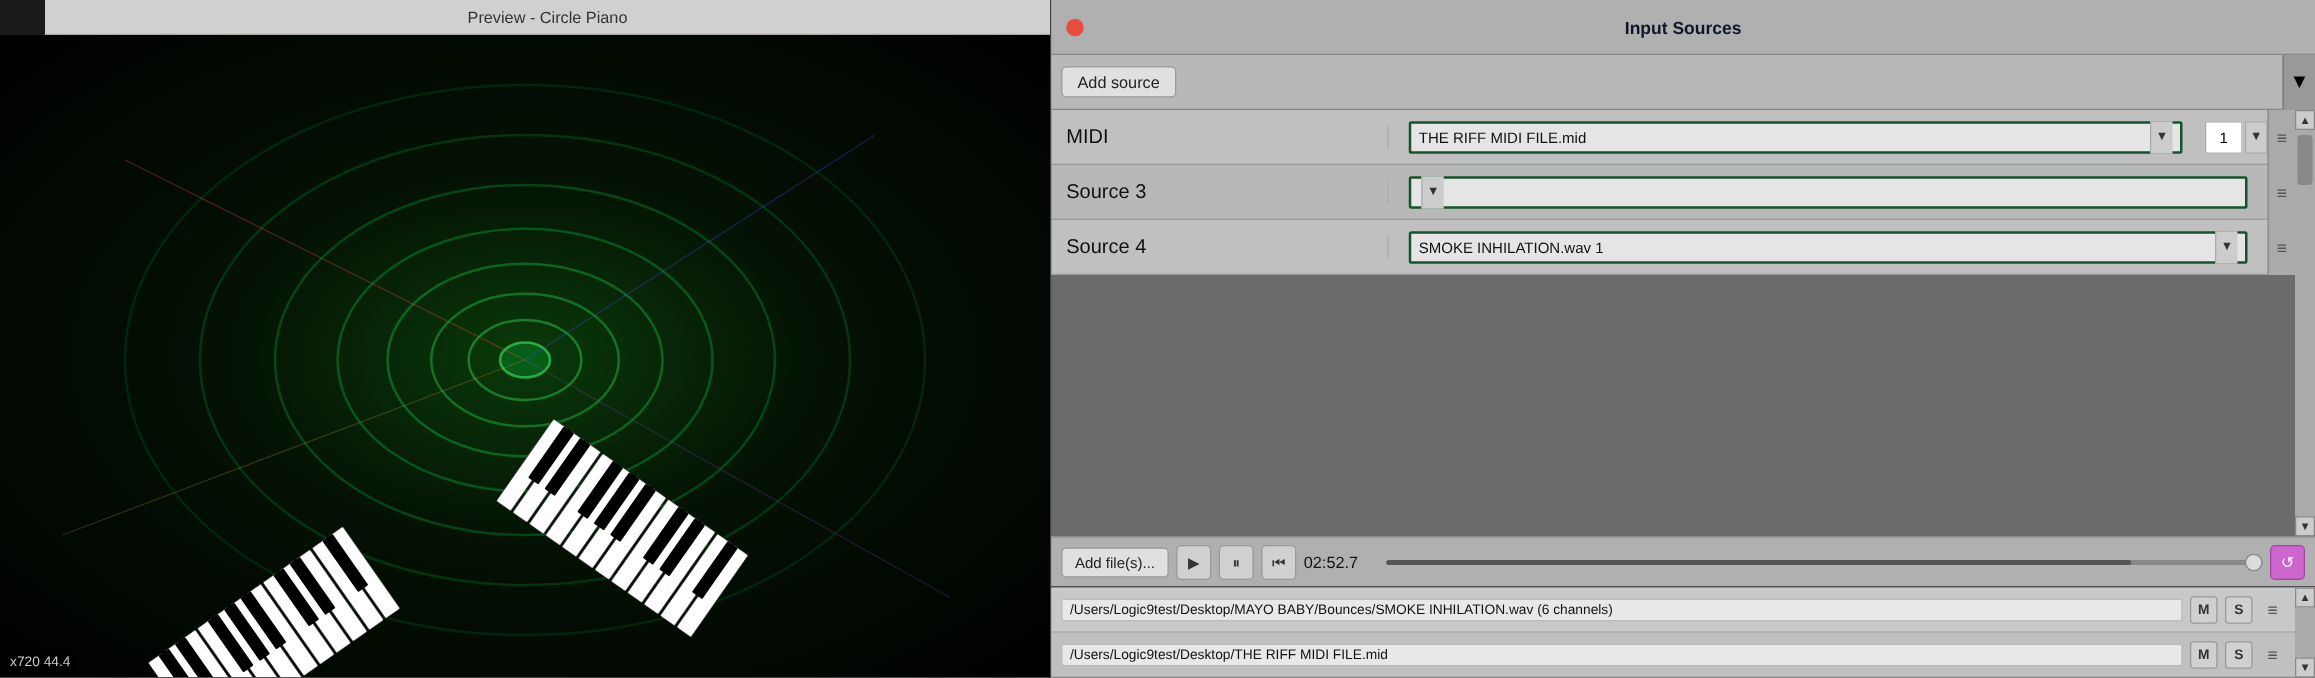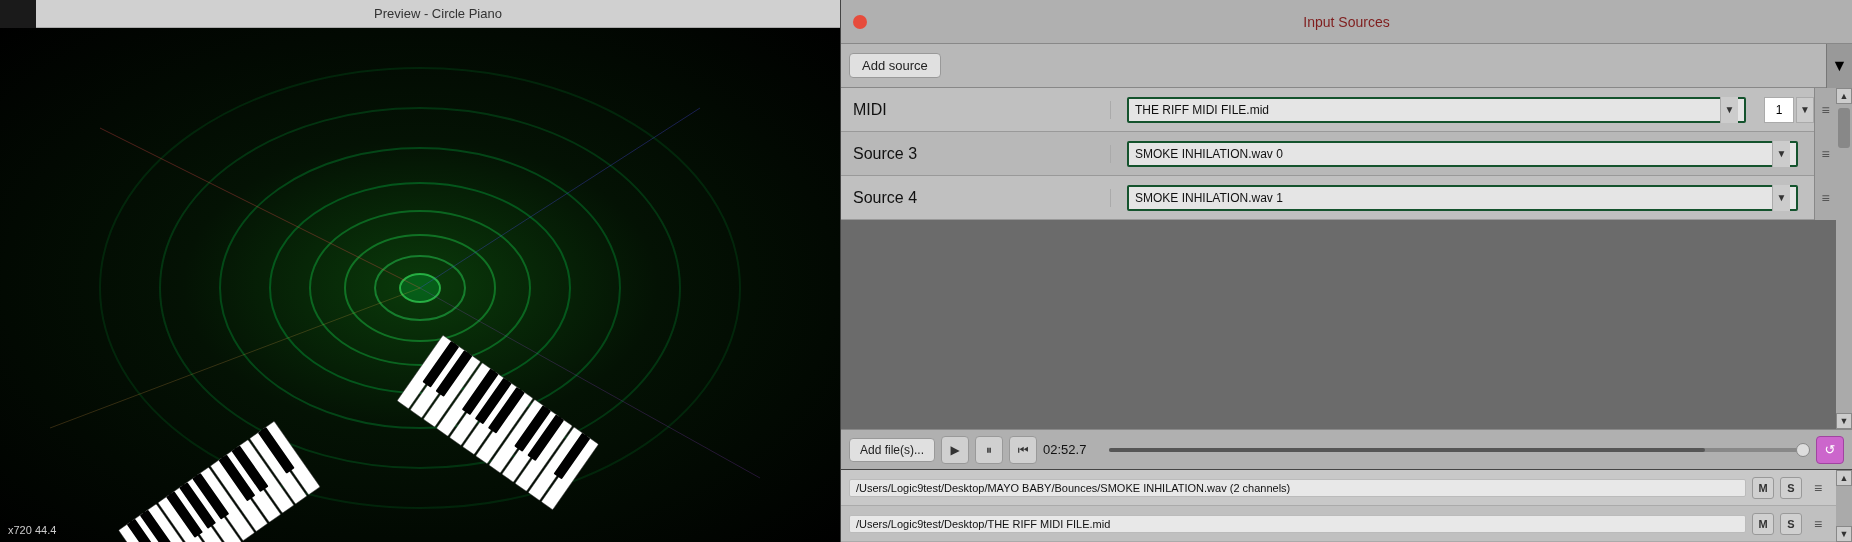--- a/index.html
+++ b/index.html
@@ -84,22 +84,22 @@
       position: absolute;
       left: 12px;
       width: 14px;
       height: 14px;
       background: #e74c3c;
       border-radius: 50%;
       cursor: pointer;
     }
     #is-title {
       font-size: 14px;
-      font-weight: 400;
-      color: #7f1d1d;
+      font-weight: 700;
+      color: #0f172a;
     }
 
     
     #is-toolbar {
       height: 44px;
       background: #b8b8b8;
       display: flex;
       align-items: center;
       padding: 0 8px;
       border-bottom: 1px solid #888;
@@ -539,21 +539,20 @@
             <span class="source-file-text">THE RIFF MIDI FILE.mid</span>
             <div class="dropdown-arrow">▼</div>
           </div>
           <div class="channel-box">1</div>
           <div class="channel-dropdown">▼</div>
           <div class="row-menu-btn">≡</div>
         </div>
         <div class="source-row">
           <div class="source-name">Source 3</div>
           <div class="source-file-dropdown">
-            <span class="source-file-text">SMOKE INHILATION.wav 0</span>
             <div class="dropdown-arrow">▼</div>
           </div>
           <div class="row-menu-btn">≡</div>
         </div>
         <div class="source-row">
           <div class="source-name">Source 4</div>
           <div class="source-file-dropdown">
             <span class="source-file-text">SMOKE INHILATION.wav 1</span>
             <div class="dropdown-arrow">▼</div>
           </div>
@@ -578,21 +577,21 @@
       <div id="progress-thumb"></div>
     </div>
     <div id="loop-btn">↺</div>
   </div>
 
   <div id="file-list-section">
     <div id="file-list-scroll">
       <div id="file-list-content">
 
       <div class="file-row">
-            <div class="file-path">/Users/Logic9test/Desktop/MAYO BABY/Bounces/SMOKE INHILATION.wav (2 channels)</div>
+            <div class="file-path">/Users/Logic9test/Desktop/MAYO BABY/Bounces/SMOKE INHILATION.wav (6 channels)</div>
             <div class="file-m-btn">M</div>
             <div class="file-s-btn">S</div>
             <div class="file-menu-btn">≡</div>
           </div>
           <div class="file-row">
             <div class="file-path">/Users/Logic9test/Desktop/THE RIFF MIDI FILE.mid</div>
             <div class="file-m-btn">M</div>
             <div class="file-s-btn">S</div>
             <div class="file-menu-btn">≡</div>
           </div>

